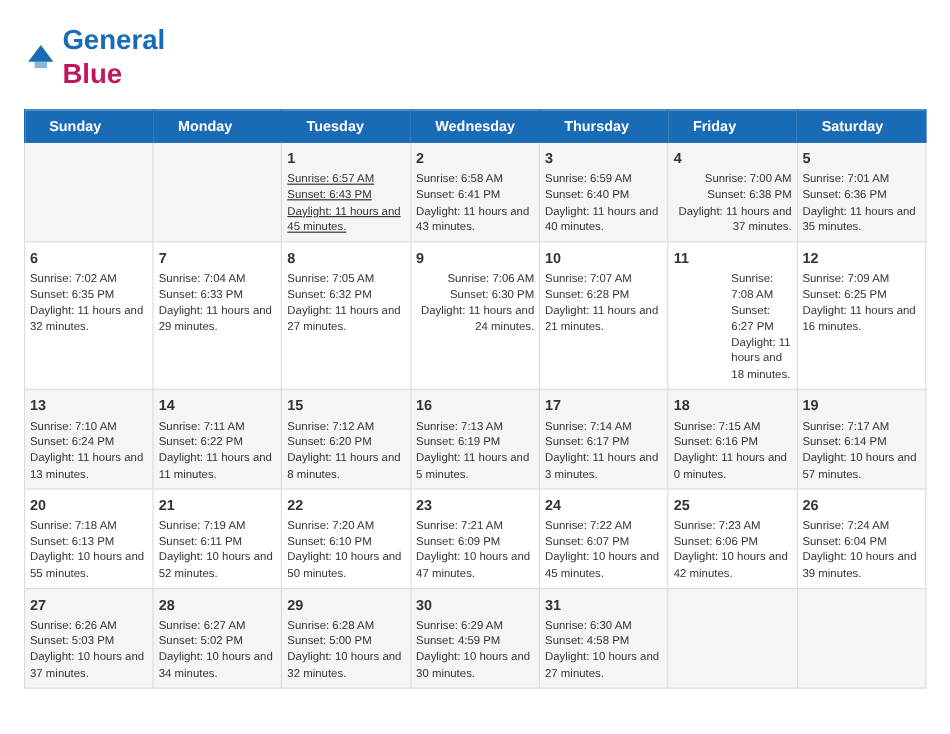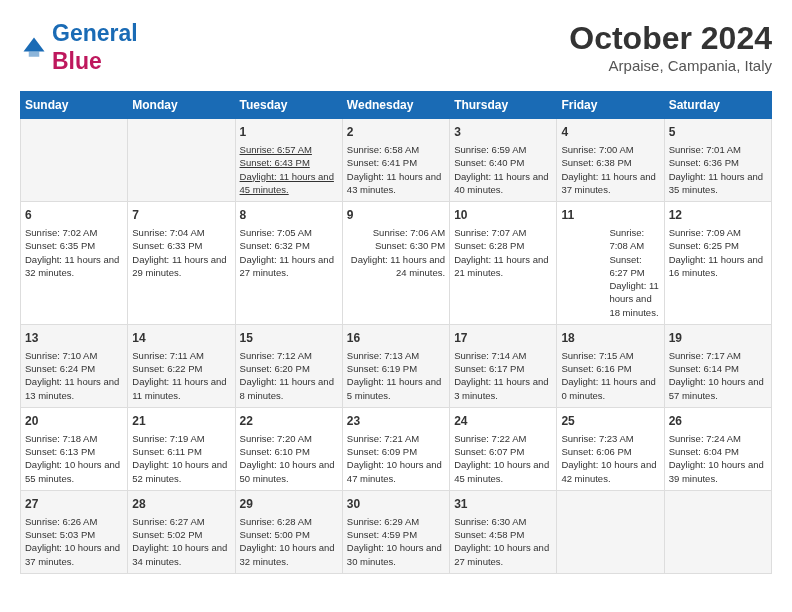--- a/index.html
+++ b/index.html
@@ -49,21 +49,21 @@
     table {
       width: 100%;
       border-collapse: collapse;
       font-size: 10.5px;
     }
     thead tr {
       background-color: #1a6bb5;
     }
     thead th {
       color: #fff;
-      padding: 6px 4px;
+      padding: 6px 20px;
       text-align: left;
       font-size: 12px;
       font-weight: bold;
       border: 1px solid #1a6bb5;
     }
     tbody td {
       vertical-align: top;
       padding: 5px 4px;
       border: 1px solid #ddd;
       min-height: 80px;
@@ -95,24 +95,20 @@
 <div class="header">
   <div class="logo">
     <svg class="logo-icon" viewBox="0 0 32 32" xmlns="http://www.w3.org/2000/svg">
       <polygon points="16,4 28,20 4,20" fill="#1a6bb5"></polygon>
       <rect x="10" y="20" width="12" height="6" fill="#1a6bb5" opacity="0.5"></rect>
     </svg>
     <div class="logo-text">
       <span>General</span><br><span style="color:#be185d;">Blue</span>
     </div>
   </div>
-  <div class="title-block">
-    <div class="month-title">October 2024</div>
-    <div class="location">Arpaise, Campania, Italy</div>
-  </div>
 </div>
 
 <table>
   <thead>
     <tr>
 
     <th>Sunday</th>
         <th>Monday</th>
         <th>Tuesday</th>
         <th>Wednesday</th>
@@ -138,21 +134,21 @@
 Daylight: 11 hours and 43 minutes.</div>
         </td>
         <td>
           <span class="day-num">3</span>
           <div class="cell-content" style="white-space: pre-line;">Sunrise: 6:59 AM
 Sunset: 6:40 PM
 Daylight: 11 hours and 40 minutes.</div>
         </td>
         <td>
           <span class="day-num">4</span>
-          <div class="cell-content" style="white-space: pre-line;">Sunrise: 7:00 AM
+          <div class="cell-content" style="white-space: pre-line; text-align: right;">Sunrise: 7:00 AM
 Sunset: 6:38 PM
 Daylight: 11 hours and 37 minutes.</div>
         </td>
         <td>
           <span class="day-num">5</span>
           <div class="cell-content" style="white-space: pre-line;">Sunrise: 7:01 AM
 Sunset: 6:36 PM
 Daylight: 11 hours and 35 minutes.</div>
         </td>
       </tr>

